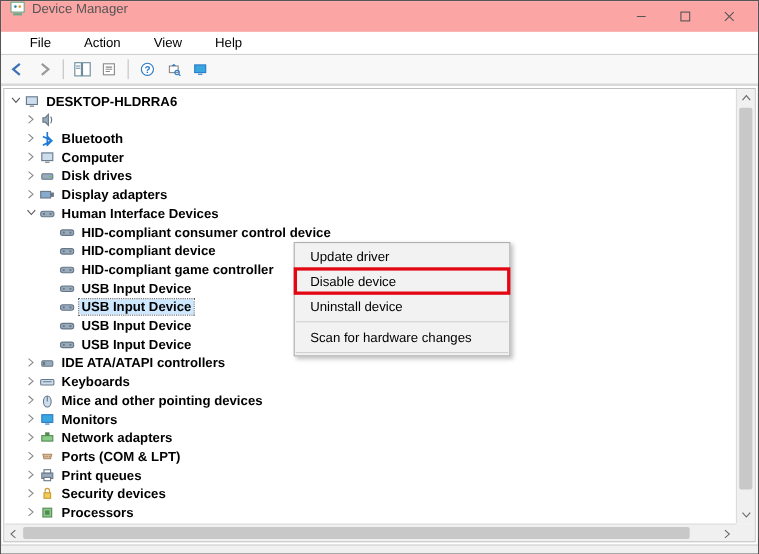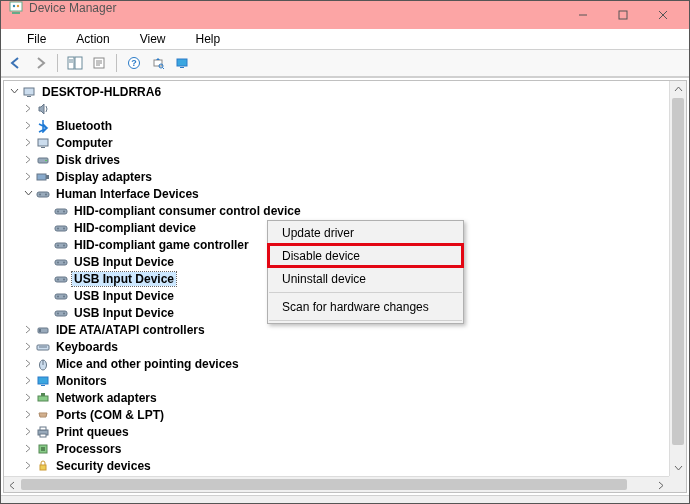--- a/index.html
+++ b/index.html
@@ -589,41 +589,41 @@
 
       <div class="row">
         <span class="indent" style="width:18px"></span>
         <span class="expander">
               <svg width="9" height="9" viewBox="0 0 9 9">
                 <path d="M2 1 L6 4.5 L2 8" fill="none" stroke="#888"></path>
               </svg>
             </span>
         <span class="dev-icon">
               <svg width="14" height="14" viewBox="0 0 14 14">
+                <rect x="4" y="6" width="6" height="5" fill="#ec5" stroke="#c93"></rect>
+                <path d="M5 6 v-2 a2 2 0 0 1 4 0 v2" fill="none" stroke="#c93"></path>
+              </svg>
+            </span>
+        <span class="label">Security devices</span>
+      </div>
+
+      <div class="row">
+        <span class="indent" style="width:18px"></span>
+        <span class="expander">
+              <svg width="9" height="9" viewBox="0 0 9 9">
+                <path d="M2 1 L6 4.5 L2 8" fill="none" stroke="#888"></path>
+              </svg>
+            </span>
+        <span class="dev-icon">
+              <svg width="14" height="14" viewBox="0 0 14 14">
                 <rect x="3" y="3" width="8" height="8" fill="#8c8" stroke="#585"></rect>
                 <rect x="5" y="5" width="4" height="4" fill="#585"></rect>
               </svg>
             </span>
         <span class="label">Processors</span>
-      </div>
-
-      <div class="row">
-        <span class="indent" style="width:18px"></span>
-        <span class="expander">
-              <svg width="9" height="9" viewBox="0 0 9 9">
-                <path d="M2 1 L6 4.5 L2 8" fill="none" stroke="#888"></path>
-              </svg>
-            </span>
-        <span class="dev-icon">
-              <svg width="14" height="14" viewBox="0 0 14 14">
-                <rect x="4" y="6" width="6" height="5" fill="#ec5" stroke="#c93"></rect>
-                <path d="M5 6 v-2 a2 2 0 0 1 4 0 v2" fill="none" stroke="#c93"></path>
-              </svg>
-            </span>
-        <span class="label">Security devices</span>
       </div>
 
       <div class="row">
 
         <span class="dev-icon">
               <svg width="14" height="14" viewBox="0 0 14 14">
                 <rect x="2" y="3" width="10" height="8" fill="#cde" stroke="#678"></rect>
                 <rect x="4" y="5" width="3" height="2" fill="#678"></rect>
                 <rect x="8" y="5" width="2" height="2" fill="#678"></rect>
               </svg>

